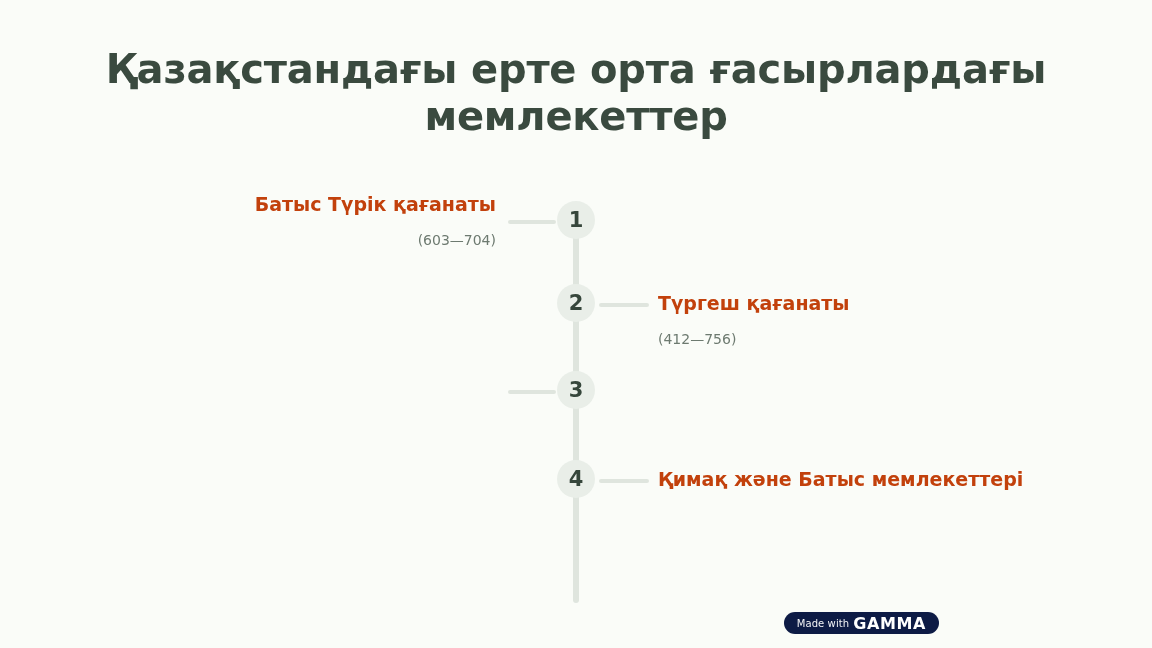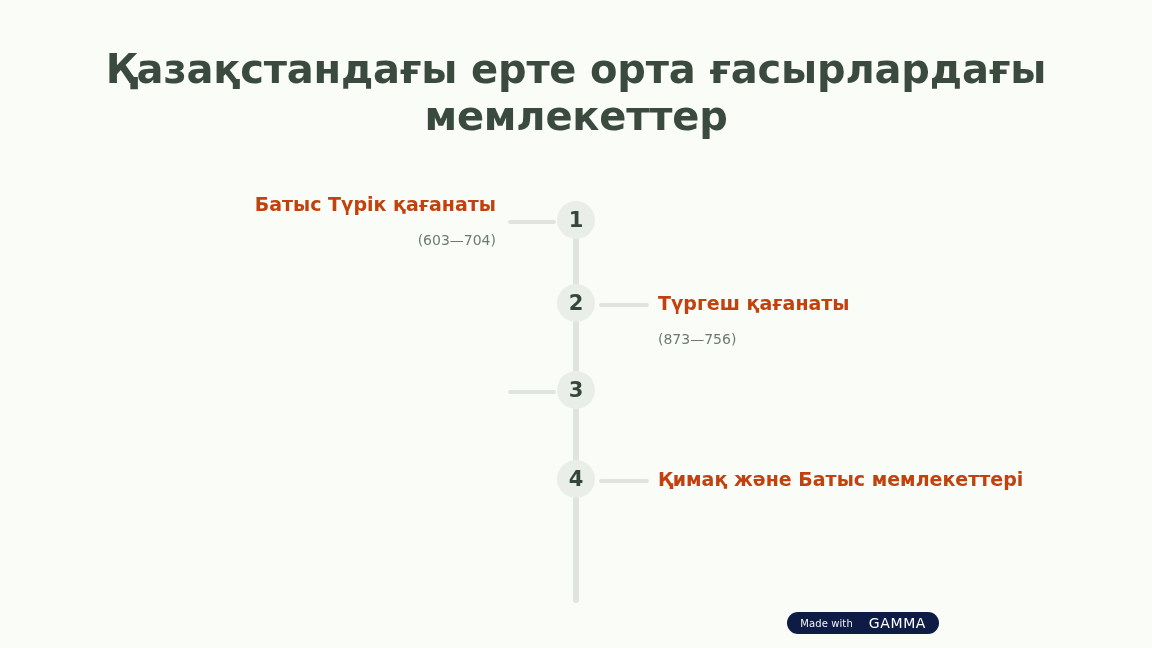--- a/index.html
+++ b/index.html
@@ -121,31 +121,31 @@
     right: 13px;
     bottom: 14px;
     height: 22px;
     padding: 0 13px;
     border-radius: 11px;
     background: #0d1b45;
     color: #ffffff;
     font-size: 10px;
     display: flex;
     align-items: center;
-    gap: 16px;
+    gap: 4px;
     letter-spacing: 0.1px;
   }
   .gamma-badge .made {
     font-weight: normal;
     opacity: 0.95;
   }
   .gamma-badge .brand {
-    font-weight: normal;
+    font-weight: bold;
     letter-spacing: 0.6px;
-    font-size: 14px;
+    font-size: 16px;
   }
 </style>
 </head>
 <body>
 
 <div class="slide">
 
   <div class="title">Қазақстандағы ерте орта ғасырлардағы мемлекеттер</div>
 
   <div class="timeline">
@@ -156,21 +156,21 @@
       <div class="headline">Батыс Түрік қағанаты</div>
       <div class="dates">(603—704)</div>
     </div>
     <div class="connector item1-conn"></div>
     <div class="node" style="top:201px">1</div>
 
     <div class="node" style="top:284px">2</div>
     <div class="connector item2-conn"></div>
     <div class="item-text side-right item2-text">
       <div class="headline">Түргеш қағанаты</div>
-      <div class="dates">(873—756)</div>
+      <div class="dates">(412—756)</div>
     </div>
 
     <div class="connector item3-conn"></div>
     <div class="node" style="top:371px">3</div>
 
     <div class="node" style="top:460px">4</div>
     <div class="connector item4-conn"></div>
     <div class="item-text side-right item4-text">
       <div class="headline">Қимақ және Батыс мемлекеттері</div>
     </div>

